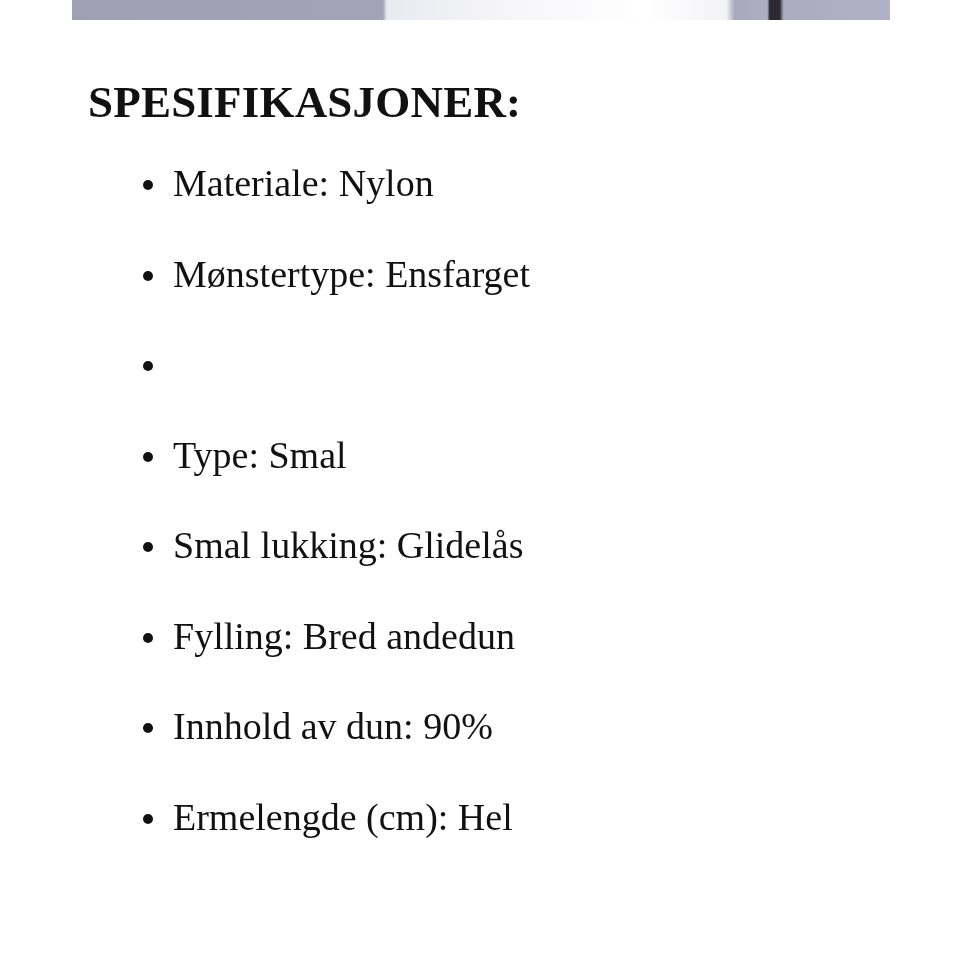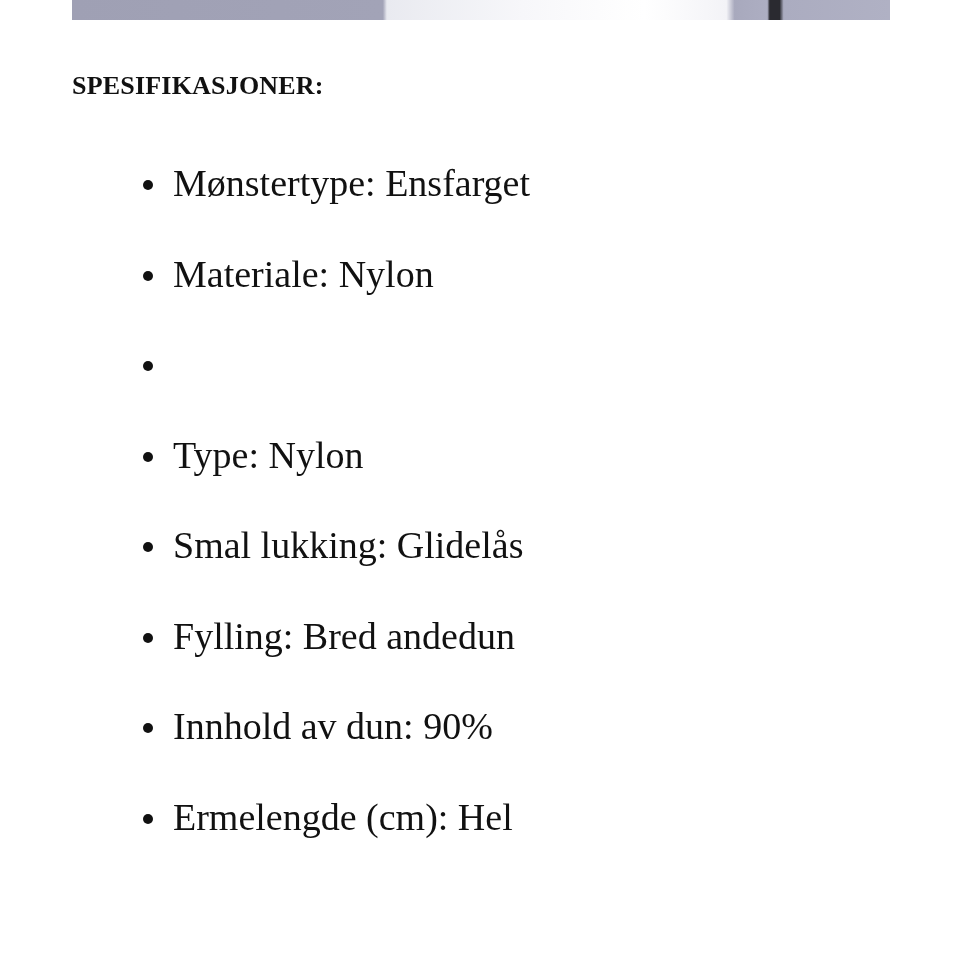--- a/index.html
+++ b/index.html
@@ -3,22 +3,22 @@
 <meta charset="utf-8">
 <style>
   html, body { margin: 0; padding: 0; background: #ffffff; }
   body { width: 960px; height: 961px; overflow: hidden; position: relative;
          font-family: "Liberation Serif", "DejaVu Serif", serif; color: #111111; }
   .hero {
     position: absolute; left: 72px; top: 0; width: 818px; height: 20px;
     background: linear-gradient(90deg, #9fa0b4 0%, #a2a3b7 38%, #e9eaf0 38.5%, #f7f7fa 55%, #ffffff 70%, #f3f3f7 80%, #a8a9bd 81%, #adaec2 85%, #2a2a30 85.3%, #2a2a30 86.5%, #abacc0 87%, #b0b1c4 100%);
   }
   .heading {
-    position: absolute; left: 72px; top: 62px; margin: 0;
-    font-size: 26px; font-weight: bold; letter-spacing: 0.2px; line-height: 48px;
+    position: absolute; left: 72px; top: 62px; margin: 16px;
+    font-size: 45px; font-weight: bold; letter-spacing: 0.2px; line-height: 48px;
   }
   ul.specs {
     position: absolute; left: 0; top: 160px; margin: 0; padding: 0; list-style: none;
   }
   ul.specs li {
     position: relative; height: 90.5px; padding-left: 173px;
     font-size: 38px; line-height: 46px;
   }
   ul.specs li .bullet {
     position: absolute; left: 143px; top: 20px; width: 10px; height: 10px;
@@ -26,21 +26,21 @@
   }
 </style>
 </head>
 <body>
 
 <div class="hero"></div>
 
 <h2 class="heading">SPESIFIKASJONER:</h2>
 
 <ul class="specs">
+  <li><span class="bullet"></span><span>Materiale: Nylon</span></li>
   <li><span class="bullet"></span><span>Mønstertype: Ensfarget</span></li>
-  <li><span class="bullet"></span><span>Materiale: Nylon</span></li>
   <li><span class="bullet"></span></li>
-  <li><span class="bullet"></span><span>Type: Nylon</span></li>
+  <li><span class="bullet"></span><span>Type: Smal</span></li>
   <li><span class="bullet"></span><span>Smal lukking: Glidelås</span></li>
   <li><span class="bullet"></span><span>Fylling: Bred andedun</span></li>
   <li><span class="bullet"></span><span>Innhold av dun: 90%</span></li>
   <li><span class="bullet"></span><span>Ermelengde (cm): Hel</span></li>
 </ul>
 
 </body></html>

